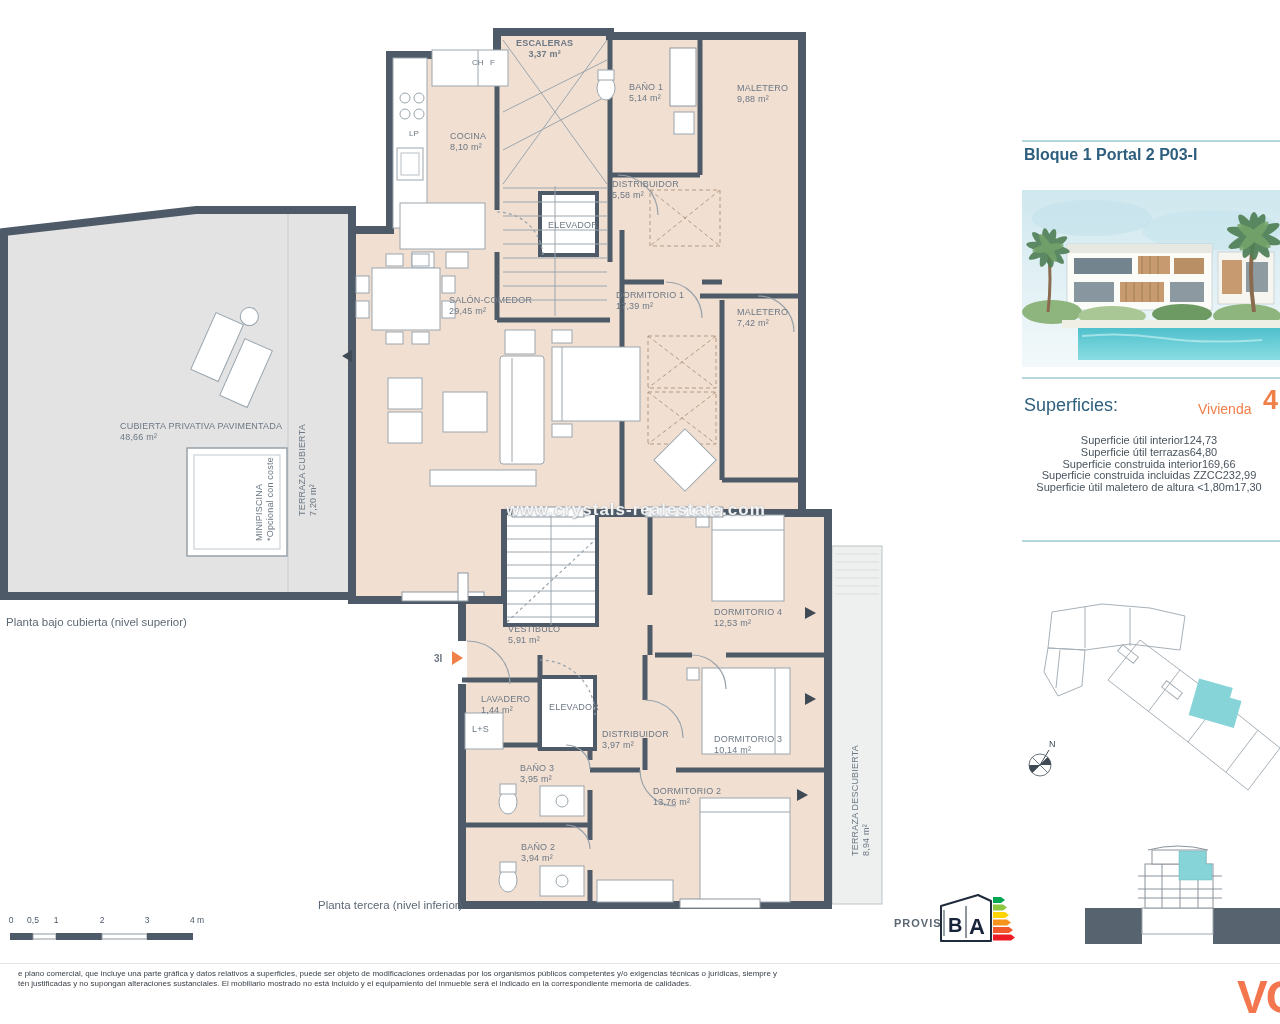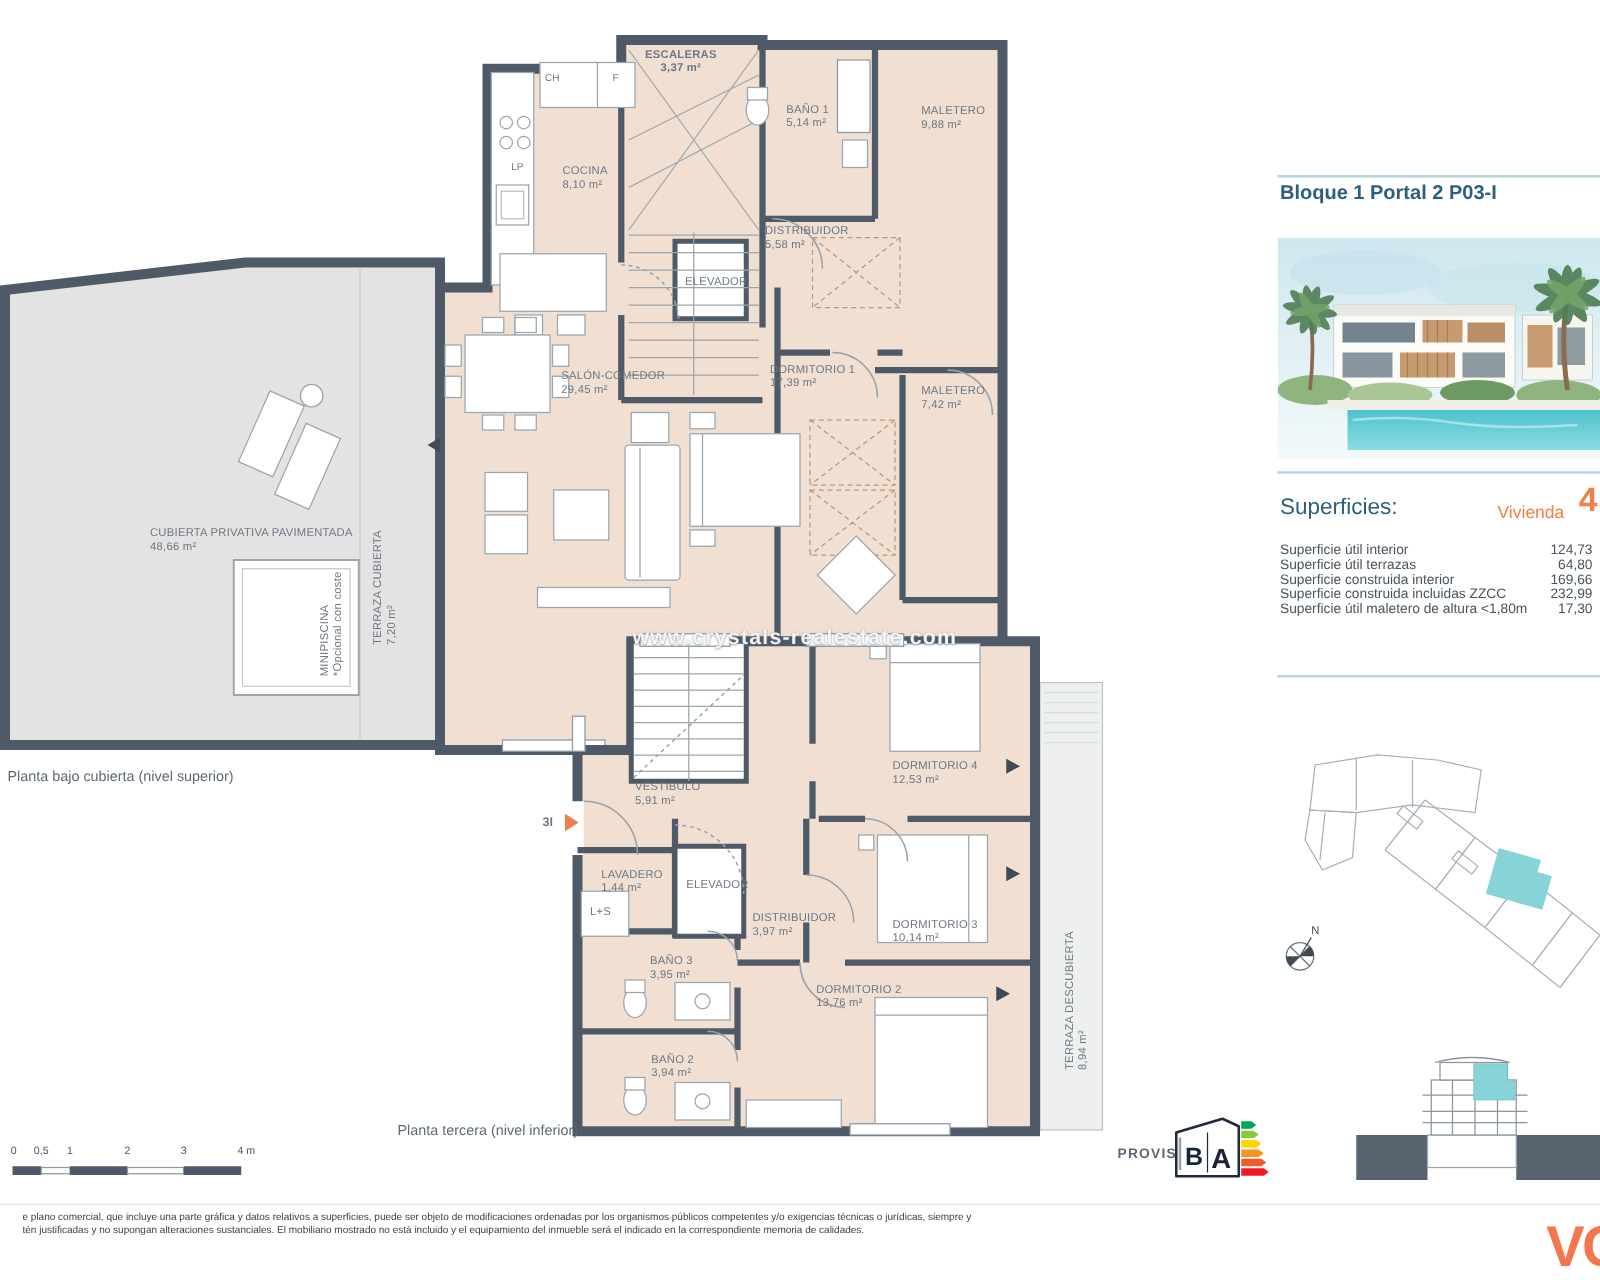--- a/index.html
+++ b/index.html
@@ -15,21 +15,21 @@
   .watermark{position:absolute;left:506px;top:500px;font-size:17px;font-weight:bold;letter-spacing:1px;
        color:rgba(253,253,253,.92);text-shadow:0 1px 2px rgba(100,112,124,.6),0 0 1px rgba(120,130,140,.5);z-index:6;}
   .side-title{position:absolute;left:1024px;top:146px;font-size:16px;font-weight:bold;color:#2d5e7d;white-space:nowrap;}
   .hline{position:absolute;height:2px;background:#b5d6dd;}
   .photo{position:absolute;left:1022px;top:190px;width:258px;height:177px;overflow:hidden;
        box-shadow:inset 0 0 16px 8px #fff;}
   .sup-head{position:absolute;left:1024px;top:395px;font-size:18px;font-weight:normal;color:#2d5e7d;}
   .viv-lab{position:absolute;left:1198px;top:401px;font-size:14px;color:#ef8049;}
   .viv-num{position:absolute;left:1263px;top:385px;font-size:27px;font-weight:bold;color:#ef8049;}
   .sup-rows{position:absolute;left:1024px;top:435px;width:250px;font-size:11px;color:#49545e;}
-  .sup-row{display:flex;justify-content:space-between;line-height:11.8px;white-space:nowrap;}
+  .sup-row{display:flex;justify-content:center;line-height:11.8px;white-space:nowrap;}
   .provisional{position:absolute;left:878px;top:917px;font-size:11px;font-weight:bold;letter-spacing:1px;color:#5b6773;margin-left:16px;}
   .scale-lab{position:absolute;top:915px;font-size:8.5px;color:#4c5866;transform:translateX(-50%);}
   .footrule{position:absolute;left:0;top:963px;width:1280px;height:1px;background:#e2e6e9;}
   .disc{position:absolute;left:2px;font-size:8px;color:#3a4148;white-space:nowrap;margin-left:16px;}
   .vclogo{position:absolute;left:1237px;top:974px;font-size:46px;font-weight:800;letter-spacing:-2px;
        color:#f4764f;line-height:1;}
   .entry-lab{position:absolute;left:434px;top:653px;font-size:10px;color:#6d7884;}
   
   .w8{stroke:#4e5a67;stroke-width:8;fill:none}
   .w5{stroke:#4e5a67;stroke-width:5;fill:none}
@@ -264,21 +264,21 @@
       <path d="M993,927 h16 l4,3 l-4,3 h-16 z" fill="#f1592a"></path>
       <path d="M993,934.5 h18 l4,3 l-4,3 h-18 z" fill="#ed1c24"></path>
     </g>
   </g>
 </svg>
 
 <div class="lbl c" style="left:516px;top:38px;z-index:3">
   <span>ESCALERAS</span>
     <span>3,37 m²</span>
   </div>
-<div class="tinylbl" style="left:436px;top:58px;z-index:3">CH</div>
+<div class="tinylbl" style="left:472px;top:58px;z-index:3">CH</div>
 <div class="tinylbl" style="left:490px;top:58px;z-index:3">F</div>
 <div class="tinylbl" style="left:409px;top:129px;z-index:3">LP</div>
 <div class="lbl" style="left:629px;top:82px;z-index:3">
   <span>BAÑO 1</span>
     <span>5,14 m²</span>
   </div>
 <div class="lbl" style="left:737px;top:83px;z-index:3">
   <span>MALETERO</span>
     <span>9,88 m²</span>
   </div>

